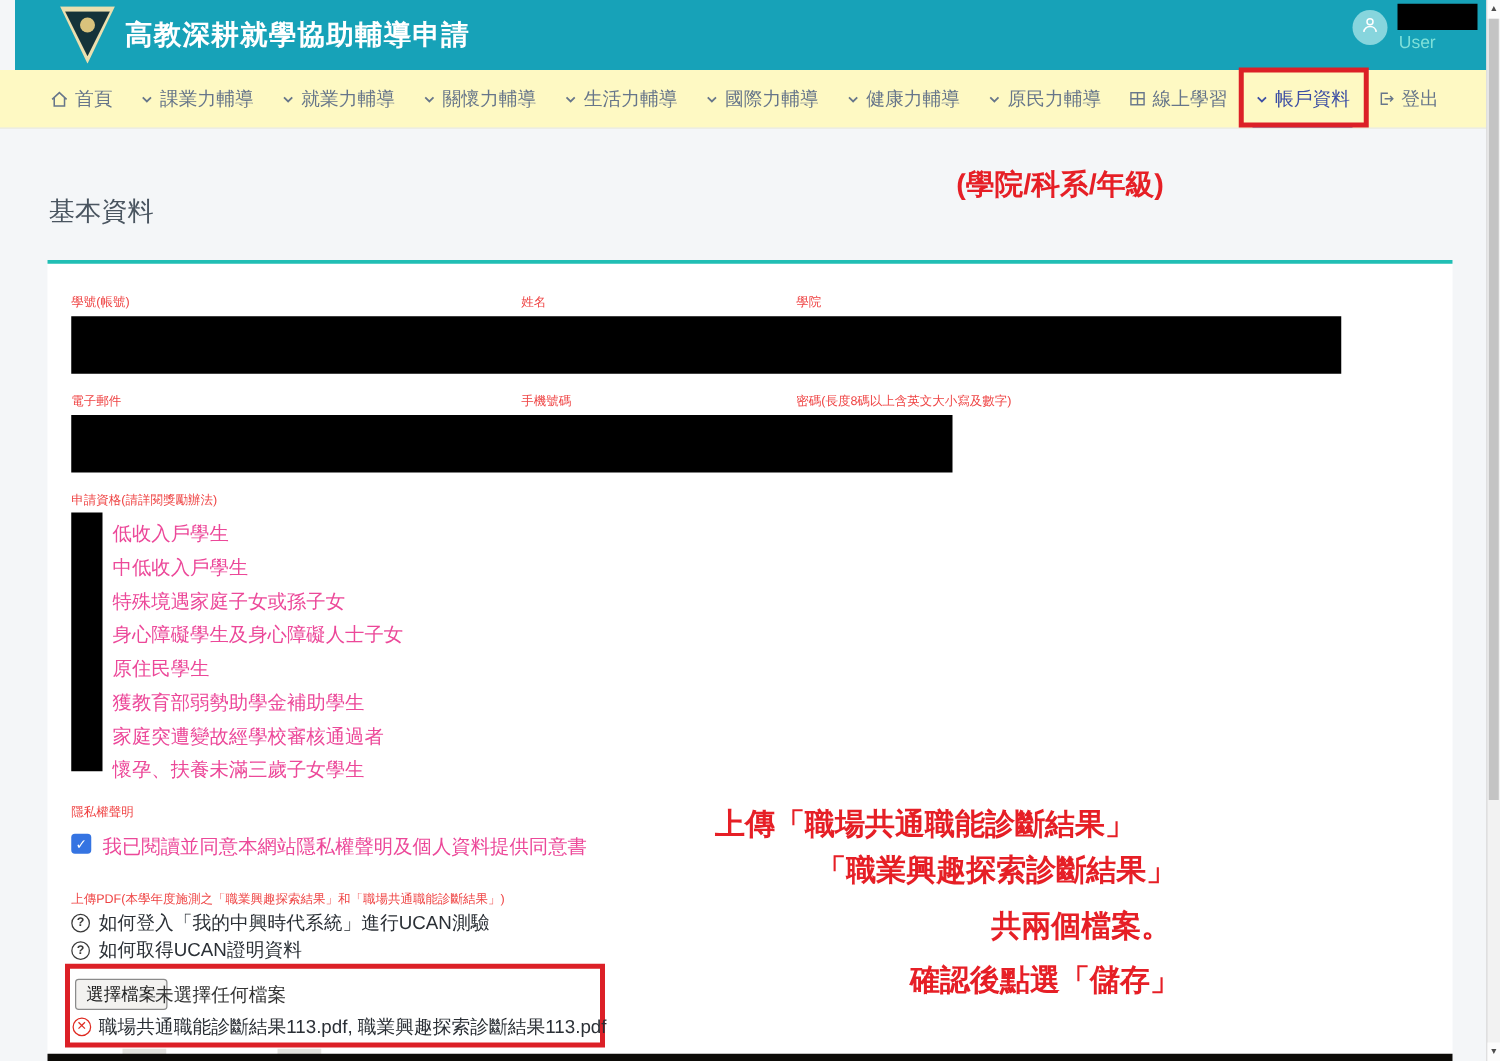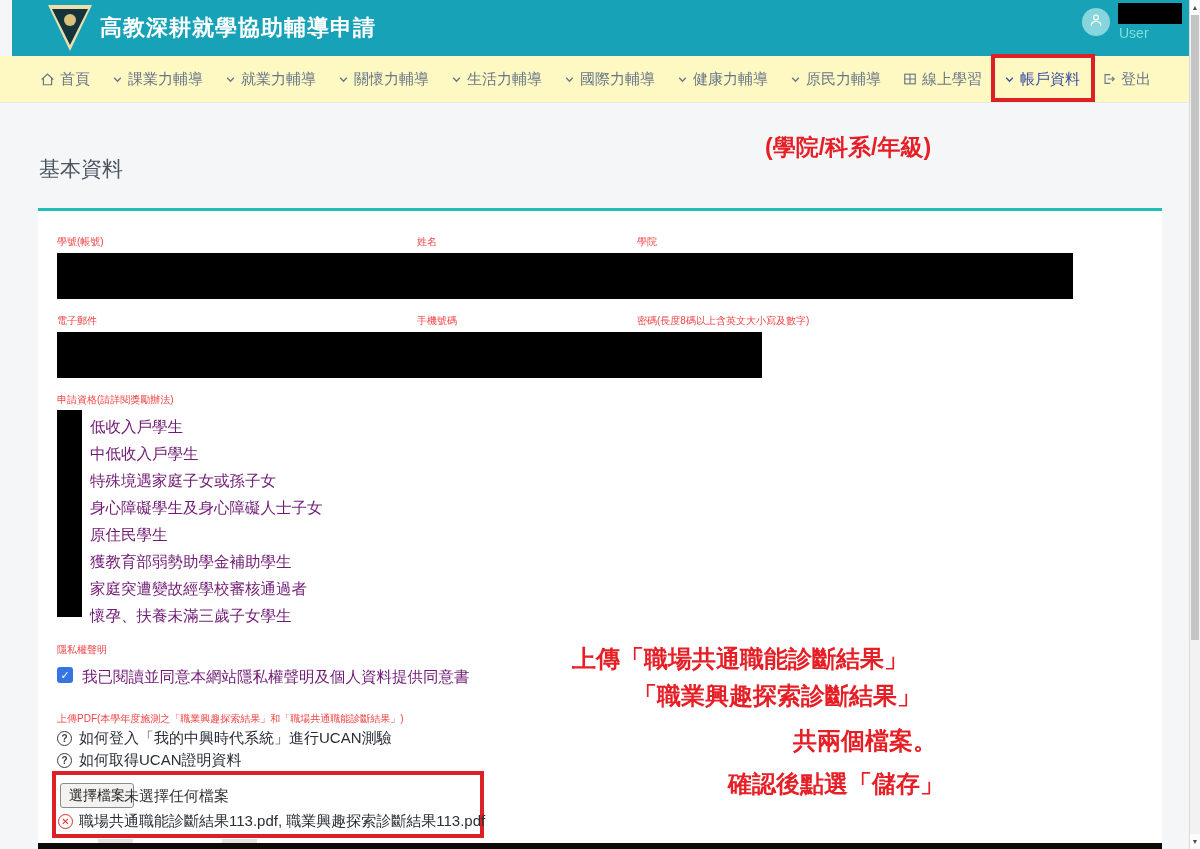--- a/index.html
+++ b/index.html
@@ -40,21 +40,21 @@
   .annot-top { position:absolute; left:765px; top:127px; color:#e61f26; font-weight:bold;
          font-size:23px; line-height:41px; white-space:nowrap; }
   .annot-top span { display:block; }
 
   .card { position:absolute; left:38px; top:208px; width:1124px; height:641px; background:#fff;
          border-top:3px solid #21beb4; }
 
   .flabel { position:absolute; font-size:10px; color:#ef4444; white-space:nowrap; }
   .redact { position:absolute; background:#000; }
 
-  .list-item { position:absolute; font-size:15.5px; color:#701a75; white-space:nowrap; }
+  .list-item { position:absolute; font-size:15.5px; color:#ec4899; white-space:nowrap; }
 
   .checkbox { position:absolute; left:19px; top:456px; width:16px; height:16px; background:#3574e2;
          border-radius:3px; color:#fff; font-size:11px; font-weight:bold;
          display:flex; align-items:center; justify-content:center; cursor:pointer; }
 
   .help-line { position:absolute; display:flex; align-items:center; gap:7px; font-size:15px;
          color:#2a2f35; white-space:nowrap; cursor:pointer; }
   .qicon { width:15px; height:15px; border-radius:50%; border:1.4px solid #3a3a3a; color:#3a3a3a;
          font-size:10px; font-weight:bold; display:flex; align-items:center; justify-content:center; }
 
@@ -243,21 +243,21 @@
 
   <div class="red-frame-upload"></div>
   <div class="choose-btn">選擇檔案</div>
   <div class="nofile">未選擇任何檔案</div>
   <div class="files-line">
     <span class="xicon">✕</span>
     <span>職場共通職能診斷結果113.pdf, 職業興趣探索診斷結果113.pdf</span>
   </div>
 
   <div class="annot-mid" style="left:534px; top:432px;">上傳「職場共通職能診斷結果」</div>
-  <div class="annot-mid" style="left:595px; top:469px;">「職業興趣探索診斷結果」</div>
+  <div class="annot-mid" style="left:615px; top:469px;">「職業興趣探索診斷結果」</div>
   <div class="annot-mid" style="left:690px; top:557px;">確認後點選「儲存」</div>
   <div class="annot-mid" style="left:755px; top:514px;">共兩個檔案。</div>
 
   <div class="frag" style="left:60px; top:628px; width:35px;"></div>
   <div class="frag" style="left:184px; top:628px; width:35px;"></div>
   <div class="bottom-bar"></div>
 </div>
 
 <div class="scrollbar">
   <div class="sb-btn sb-up">▲</div>

